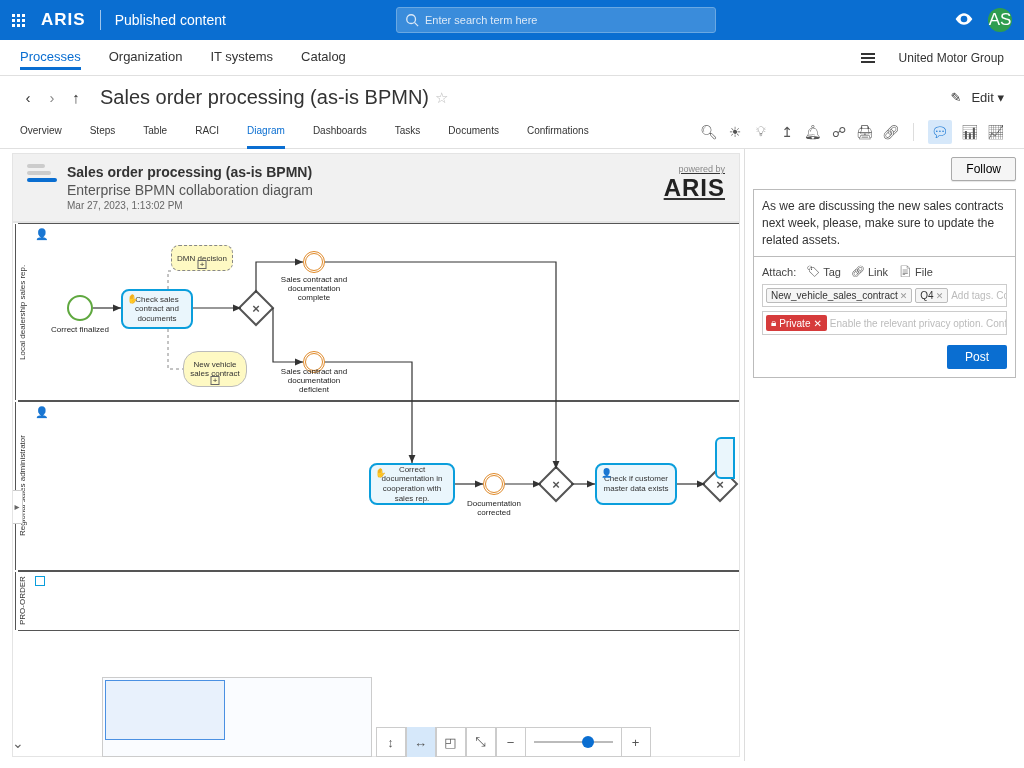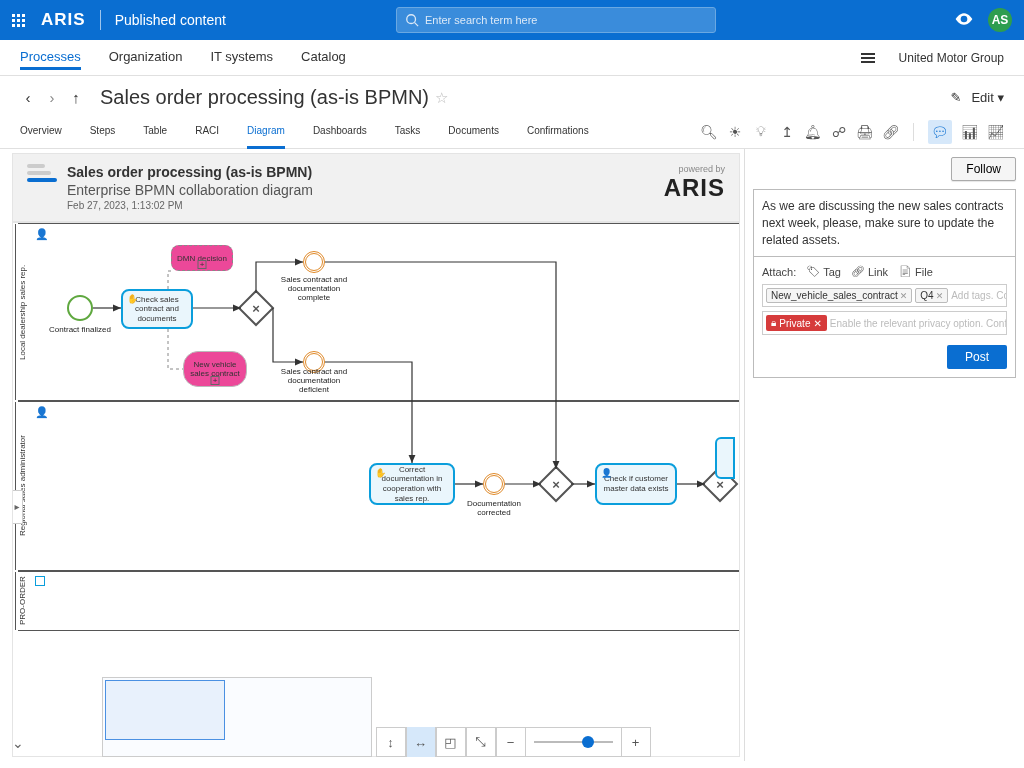--- a/index.html
+++ b/index.html
@@ -11,21 +11,21 @@
   .apps-icon span { background: #fff; width: 3px; height: 3px; }
   .brand { font-weight: 600; font-size: 17px; letter-spacing: 1px; margin-right: 14px; }
   .vline { width: 1px; height: 20px; background: rgba(255,255,255,.6); margin-right: 14px; }
   .pubcontent { font-size: 14px; }
   .search { margin-left: 170px; display: flex; align-items: center; background: #3a8cdb; border: 1px solid #6aa8e2; border-radius: 3px; width: 320px; height: 26px; padding: 0 8px; }
   .search svg { width: 14px; height: 14px; stroke: #dce9f7; fill: none; margin-right: 6px; }
   .search input { background: transparent; border: none; color: #fff; outline: none; flex: 1; font-size: 11px; }
   .search input::placeholder { color: #dce9f7; }
   .top-right { margin-left: auto; display: flex; align-items: center; gap: 14px; }
   .eye-icon svg { width: 20px; height: 14px; fill: #fff; }
-  .avatar { width: 24px; height: 24px; border-radius: 50%; background: #2e9d4f; color: #fff; display: flex; align-items: center; justify-content: center; font-size: 12px; font-weight: 700; }
+  .avatar { width: 24px; height: 24px; border-radius: 50%; background: #2e9d4f; color: #fff; display: flex; align-items: center; justify-content: center; font-size: 17px; font-weight: 400; }
 
   
   .primary-nav { height: 36px; display: flex; align-items: center; padding: 0 20px; border-bottom: 1px solid #e0e0e0; }
   .primary-nav .tab { margin-right: 28px; font-size: 13px; color: #333; cursor: pointer; height: 25px; display: flex; align-items: center; border-bottom: 3px solid transparent; }
   .primary-nav .tab.active { color: #0a6ed1; border-bottom-color: #0a6ed1; }
   .primary-nav .spacer { flex: 1; }
   .umg { display: flex; align-items: center; gap: 24px; font-size: 12px; }
   .umg-icon { width: 14px; height: 10px; background: linear-gradient(#333 0 2px, transparent 2px 4px, #333 4px 6px, transparent 6px 8px, #333 8px 10px); }
 
   
@@ -50,35 +50,35 @@
 
   
   .main { display: flex; height: calc(768px - 40px - 36px - 46px - 34px); }
   .canvas-wrap { flex: 1; display: flex; flex-direction: column; background: #fff; position: relative; }
   .model-header { background: #f1f1f1; padding: 10px 14px; display: flex; align-items: flex-start; border: 1px solid #e4e4e4; margin: 4px 4px 0 12px; }
   .mh-left { display: flex; flex-direction: column; gap: 3px; margin-right: 10px; }
   .chip { height: 4px; border-radius: 2px; background: #ccc; }
   .model-title { font-weight: 600; font-size: 14px; }
   .model-sub { font-size: 14px; color: #555; margin-top: 2px; }
   .model-date { font-size: 10px; color: #666; margin-top: 2px; }
-  .powered { margin-left: auto; text-align: right; }
+  .powered { margin-left: auto; text-align: right; text-decoration: underline; }
   .pow-lbl { font-size: 9px; color: #888; }
   .pow-brand { font-size: 24px; font-weight: 700; letter-spacing: 1px; color: #222; }
 
   .canvas { position: relative; flex: 1; border: 1px solid #e4e4e4; margin: 0 4px 4px 12px; overflow: hidden; background: #fff; }
   .expand-handle { position: absolute; left: -1px; top: 50%; width: 11px; height: 34px; border: 1px solid #ccc; border-left: none; background: #fff; display: flex; align-items: center; justify-content: center; font-size: 10px; color: #666; cursor: pointer; z-index: 5; }
 
   
   .lane { position: absolute; left: 5px; right: 0; border-top: 1px solid #555; border-bottom: 1px solid #555; }
   .lane .lane-label { position: absolute; left: -3px; top: 0; bottom: 0; width: 14px; writing-mode: vertical-rl; transform: rotate(180deg); font-size: 8px; display: flex; align-items: center; justify-content: center; border-right: 1px solid #555; }
   .person-ic { position: absolute; left: 17px; top: 4px; font-size: 11px; color: #e08a2a; }
   .task { position: absolute; border: 2px solid #0a9edc; background: #eaf6fc; border-radius: 8px; font-size: 8px; text-align: center; display: flex; align-items: center; justify-content: center; padding: 4px; line-height: 1.2; }
   .task .hand { position: absolute; left: 4px; top: 3px; font-size: 9px; color: #0a9edc; }
   .task .pi { position: absolute; left: 4px; top: 3px; font-size: 9px; color: #0a9edc; }
-  .subproc { border: 1px dashed #888; background: #ec4899; border-radius: 8px; position: absolute; font-size: 8px; text-align: center; display: flex; align-items: center; justify-content: center; }
+  .subproc { border: 1px dashed #888; background: #fef9c3; border-radius: 8px; position: absolute; font-size: 8px; text-align: center; display: flex; align-items: center; justify-content: center; }
   .subproc .plus { position: absolute; bottom: 1px; left: 50%; transform: translateX(-50%); width: 9px; height: 9px; border: 1px solid #666; font-size: 8px; line-height: 7px; text-align: center; }
   .start-ev { position: absolute; width: 26px; height: 26px; border: 2px solid #5fa83f; border-radius: 50%; background: #fff; }
   .inter-ev { position: absolute; width: 22px; height: 22px; border-radius: 50%; background: #fff; border: 3px double #e08a2a; }
   .gateway { position: absolute; width: 26px; height: 26px; transform: rotate(45deg); border: 2px solid #555; background: #fff; }
   .gateway .gx { position: absolute; inset: 0; transform: rotate(-45deg); display: flex; align-items: center; justify-content: center; font-weight: 700; font-size: 13px; color: #555; }
   .lbl { position: absolute; font-size: 8px; text-align: center; line-height: 1.15; color: #222; }
 
   
   .ov-row { position: absolute; left: 12px; right: 4px; bottom: 4px; display: flex; align-items: flex-end; justify-content: center; gap: 0; }
   .overview { border: 1px solid #ccc; width: 270px; height: 80px; background: #fafcff; margin-right: 4px; position: relative; }
@@ -200,21 +200,21 @@
   <div class="canvas-wrap">
     <div class="model-header">
       <div class="mh-left">
         <div class="chip" style="width:18px;"></div>
         <div class="chip" style="width:24px;"></div>
         <div class="chip" style="width:30px;background:#0a6ed1;"></div>
       </div>
       <div>
         <div class="model-title">Sales order processing (as-is BPMN)</div>
         <div class="model-sub">Enterprise BPMN collaboration diagram</div>
-        <div class="model-date">Feb 27, 2023, 1:13:02 PM</div>
+        <div class="model-date">Mar 27, 2023, 1:13:02 PM</div>
       </div>
       <div class="powered">
         <div class="pow-lbl">powered by</div>
         <div class="pow-brand">ARIS</div>
       </div>
     </div>
 
     <div class="canvas">
       <div class="expand-handle">▸</div>
 
@@ -227,21 +227,21 @@
         <div class="lane-label">Regional sales administrator</div>
         <span class="person-ic">👤</span>
       </div>
 
       <div class="lane" style="top:348px; height:60px;">
         <div class="lane-label">PRO-ORDER</div>
         <div style="position:absolute;left:17px;top:4px;width:10px;height:10px;border:1px solid #0a9edc;"></div>
       </div>
 
       <div class="start-ev" style="left:54px; top:72px;"></div>
-      <div class="lbl" style="left:34px; top:102px; width:66px;">Contract finalized</div>
+      <div class="lbl" style="left:34px; top:102px; width:66px;">Correct finalized</div>
 
       <div class="task" style="left:108px; top:66px; width:72px; height:40px;">
           <span class="hand">✋</span>
           <span>Check sales contract and documents</span>
         </div>
 
       <div class="subproc" style="left:158px; top:22px; width:62px; height:26px;">
           <span>DMN decision</span>
           <div class="plus">+</div>
         </div>

